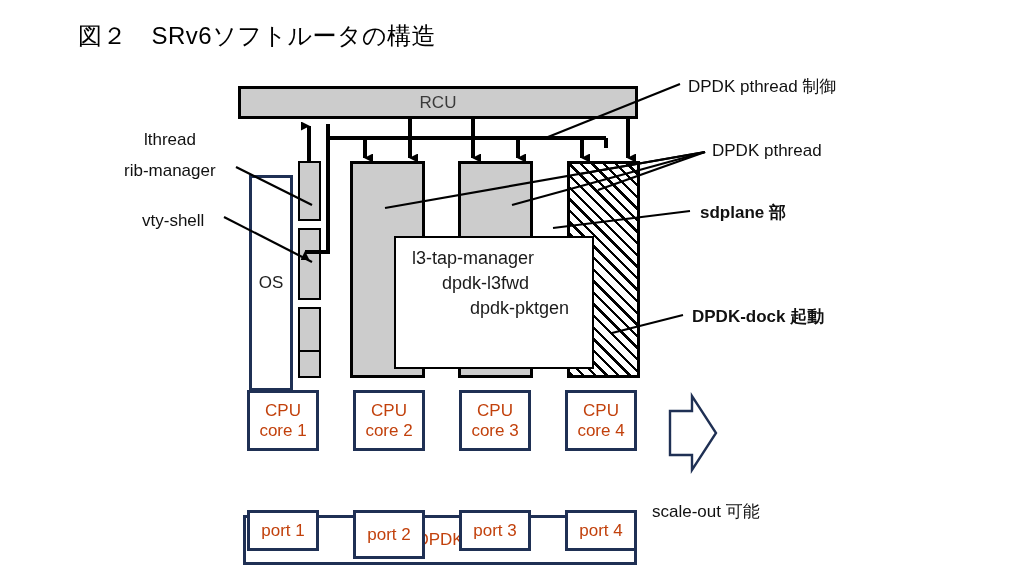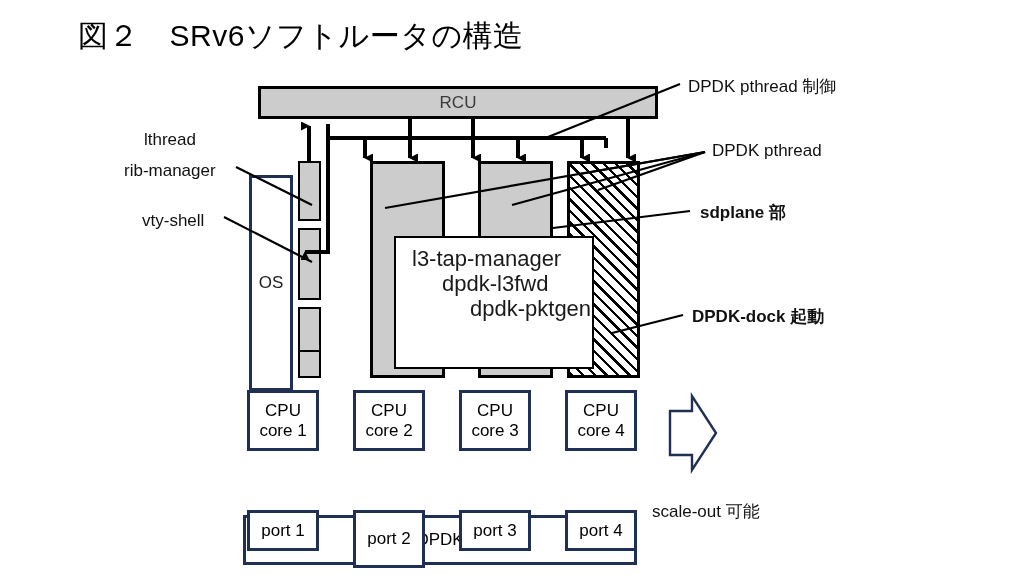--- a/index.html
+++ b/index.html
@@ -14,56 +14,55 @@
     overflow: hidden;
     font-family: "Liberation Sans", "DejaVu Sans", sans-serif;
     color: #000000;
   }
 
   
   #title {
     position: absolute;
     left: 78px;
     top: 14px;
-    font-size: 30px;
+    font-size: 24px;
     line-height: 44px;
     letter-spacing: 0.5px;
     color: #000000;
     white-space: pre;
   }
 
   
   .box {
     position: absolute;
     box-sizing: border-box;
   }
   .blk {            
     border: 3px solid #000000;
     background: #cccccc;
-    margin-left: 20px;
   }
   .blk-thin {
     border: 2.5px solid #000000;
     background: #cccccc;
   }
   .navy {           
     border: 3px solid #1f3054;
     background: #ffffff;
   }
   .ctr {
     display: flex;
     align-items: center;
     justify-content: center;
     text-align: center;
   }
 
   
   .lbl {
     font-size: 17px;
-    color: #000000;
+    color: #c2410c;
     line-height: 1.15;
   }
   .lbl-rcu { font-size: 17px; color: #3a3a3a; }
   .lbl-os  { font-size: 17px; color: #222222; }
 
   
   .hatch {
     border: 3px solid #000000;
     background-color: #ffffff;
     background-image: repeating-linear-gradient(
@@ -74,21 +73,21 @@
 
   
   #callout {
     position: absolute;
     border: 2px solid #000000;
     background: #ffffff;
     box-sizing: border-box;
     padding: 8px 16px 10px 16px;
   }
   #callout .cl-line {
-    font-size: 22px;
+    font-size: 18px;
     line-height: 25px;
     color: #1a1a1a;
     white-space: pre;
   }
 
   
   .anno {
     position: absolute;
     font-size: 17px;
     color: #111111;
@@ -157,21 +156,21 @@
   </div>
 </div>
 
 <div class="box navy ctr" style="left:243px; top:467px; width:394px; height:50px;margin-top:48px;">
   <span class="lbl">DPDK</span>
 </div>
 
 <div class="box navy ctr" style="left:247px; top:510px; width:72px; height:41px;">
   <span class="lbl">port 1</span>
 </div>
-<div class="box navy ctr" style="left:353px; top:510px; width:72px; height:58px;">
+<div class="box navy ctr" style="left:353px; top:510px; width:72px; height:49px;">
   <span class="lbl">port 2</span>
 </div>
 <div class="box navy ctr" style="left:459px; top:510px; width:72px; height:41px;">
   <span class="lbl">port 3</span>
 </div>
 <div class="box navy ctr" style="left:565px; top:510px; width:72px; height:41px;">
   <span class="lbl">port 4</span>
 </div>
 
 <div class="anno" style="left:144px; top:130px;">lthread</div>

